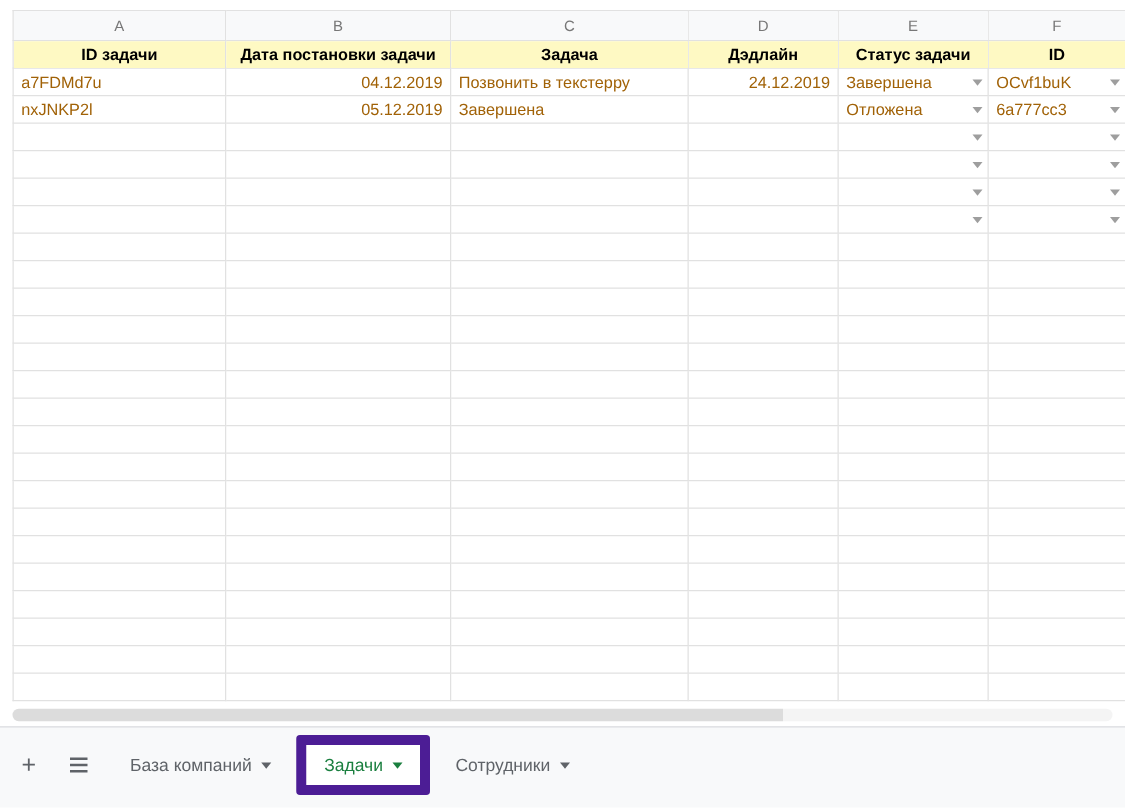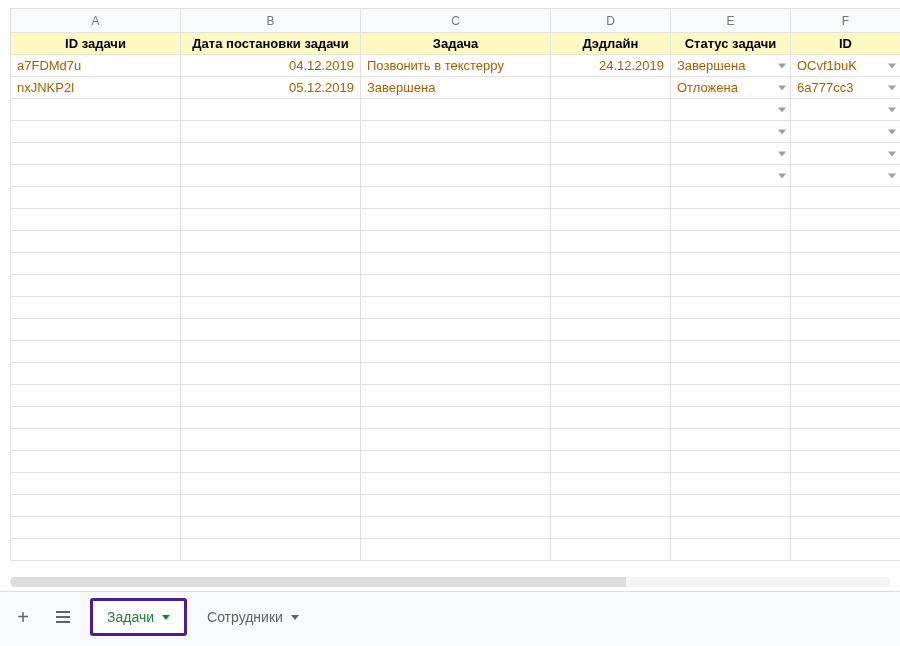--- a/index.html
+++ b/index.html
@@ -85,21 +85,21 @@
       border-radius: 3px;
       cursor: pointer;
     }
     .tab-btn .tcaret {
       width: 0; height: 0;
       border-left: 4px solid transparent;
       border-right: 4px solid transparent;
       border-top: 5px solid #5f6368;
     }
     .tab-active {
-      border: 3px solid #4c1d95;
+      border: 8px solid #4c1d95;
       color: #1a7f3f;
       font-weight: 500;
       background: #fff;
     }
     .tab-active .tcaret { border-top-color: #1a7f3f; }
     .icon-btn {
       width: 26px; height: 26px;
       display: flex; align-items: center; justify-content: center;
       cursor: pointer;
       color: #5f6368;
@@ -351,20 +351,24 @@
       <span class="plus">+</span>
     </div>
   <div class="icon-btn">
     <div class="hamb">
         <span></span>
         <span></span>
         <span></span>
       </div>
   </div>
   <div id="tabs" style="display: flex; gap: 6px;">
+      <div class="tab-btn">
+        <span>База компаний</span>
+        <span class="tcaret"></span>
+      </div>
       <div class="tab-btn tab-active">
         <span>Задачи</span>
         <span class="tcaret"></span>
       </div>
       <div class="tab-btn">
         <span>Сотрудники</span>
         <span class="tcaret"></span>
       </div>
     </div>
 </div>

